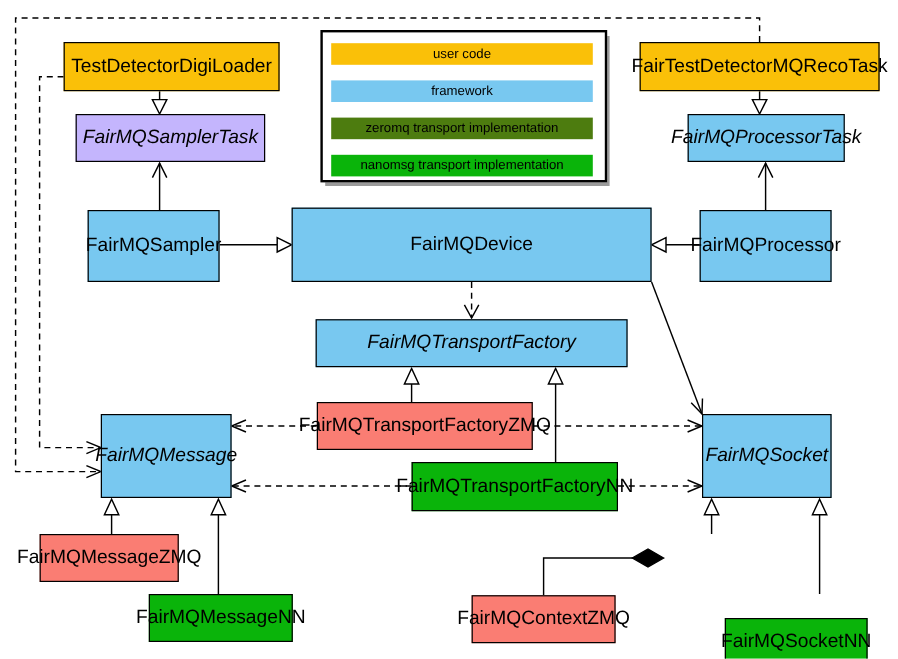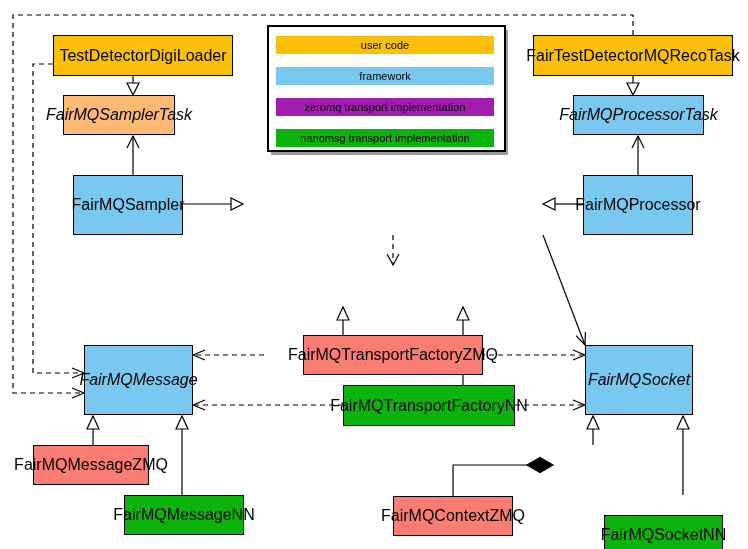--- a/index.html
+++ b/index.html
@@ -135,33 +135,39 @@
       </g>
     </g>
   </svg>
 
   <div class="node" style="left: 53px; top: 35px; width: 180px; height: 41px; background-color: rgb(250, 192, 8);">
     <span class="node-label">TestDetectorDigiLoader</span>
   </div>
   <div class="node" style="left: 533px; top: 35px; width: 200px; height: 41px; background-color: rgb(250, 192, 8);">
     <span class="node-label">FairTestDetectorMQRecoTask</span>
   </div>
-  <div class="node abstract" style="left: 63px; top: 95px; width: 112px; height: 40px; background-color: #fdba74;">
+  <div class="node abstract" style="left: 63px; top: 95px; width: 158px; height: 40px; background-color: #c4b5fd;">
     <span class="node-label">FairMQSamplerTask</span>
   </div>
   <div class="node abstract" style="left: 573px; top: 95px; width: 131px; height: 40px; background-color: rgb(120, 200, 240); text-align: center;">
     <span class="node-label">FairMQProcessorTask</span>
   </div>
   <div class="node" style="left: 73px; top: 175px; width: 110px; height: 60px; background-color: rgb(120, 200, 240);">
     <span class="node-label">FairMQSampler</span>
   </div>
   <div class="node" style="left: 583px; top: 175px; width: 110px; height: 60px; background-color: rgb(120, 200, 240);">
     <span class="node-label">FairMQProcessor</span>
   </div>
-  <div class="node" style="left: 264px; top: 335px; width: 180px; height: 40px; background-color: rgb(250, 125, 115); margin-left: 39px;">
+  <div class="node" style="left: 243px; top: 173px; width: 300px; height: 62px; background-color: rgb(120, 200, 240);">
+    <span class="node-label">FairMQDevice</span>
+  </div>
+  <div class="node abstract" style="left: 263px; top: 266px; width: 260px; height: 40px; background-color: rgb(120, 200, 240);">
+    <span class="node-label">FairMQTransportFactory</span>
+  </div>
+  <div class="node" style="left: 264px; top: 335px; width: 180px; height: 40px; background-color: rgb(250, 125, 115);">
     <span class="node-label">FairMQTransportFactoryZMQ</span>
   </div>
   <div class="node" style="left: 343px; top: 385px; width: 172px; height: 41px; background-color: rgb(10, 180, 10);">
     <span class="node-label">FairMQTransportFactoryNN</span>
   </div>
   <div class="node abstract" style="left: 84px; top: 345px; width: 109px; height: 70px; background-color: rgb(120, 200, 240);">
     <span class="node-label">FairMQMessage</span>
   </div>
   <div class="node abstract" style="left: 585px; top: 345px; width: 108px; height: 70px; background-color: rgb(120, 200, 240);">
     <span class="node-label">FairMQSocket</span>
@@ -179,21 +185,21 @@
     <span class="node-label">FairMQContextZMQ</span>
   </div>
 
   <div id="legend">
     <div class="legend-bar" style="background-color: rgb(250, 192, 8);">
       <span class="legend-label">user code</span>
     </div>
     <div class="legend-bar" style="background-color: rgb(120, 200, 240);">
       <span class="legend-label">framework</span>
     </div>
-    <div class="legend-bar" style="background-color: #a21caf;">
+    <div class="legend-bar" style="background-color: #4d7c0f;">
       <span class="legend-label">zeromq transport implementation</span>
     </div>
     <div class="legend-bar" style="background-color: rgb(10, 180, 10);">
       <span class="legend-label">nanomsg transport implementation</span>
     </div>
   </div>
 
 </div>
 
 </body></html>

